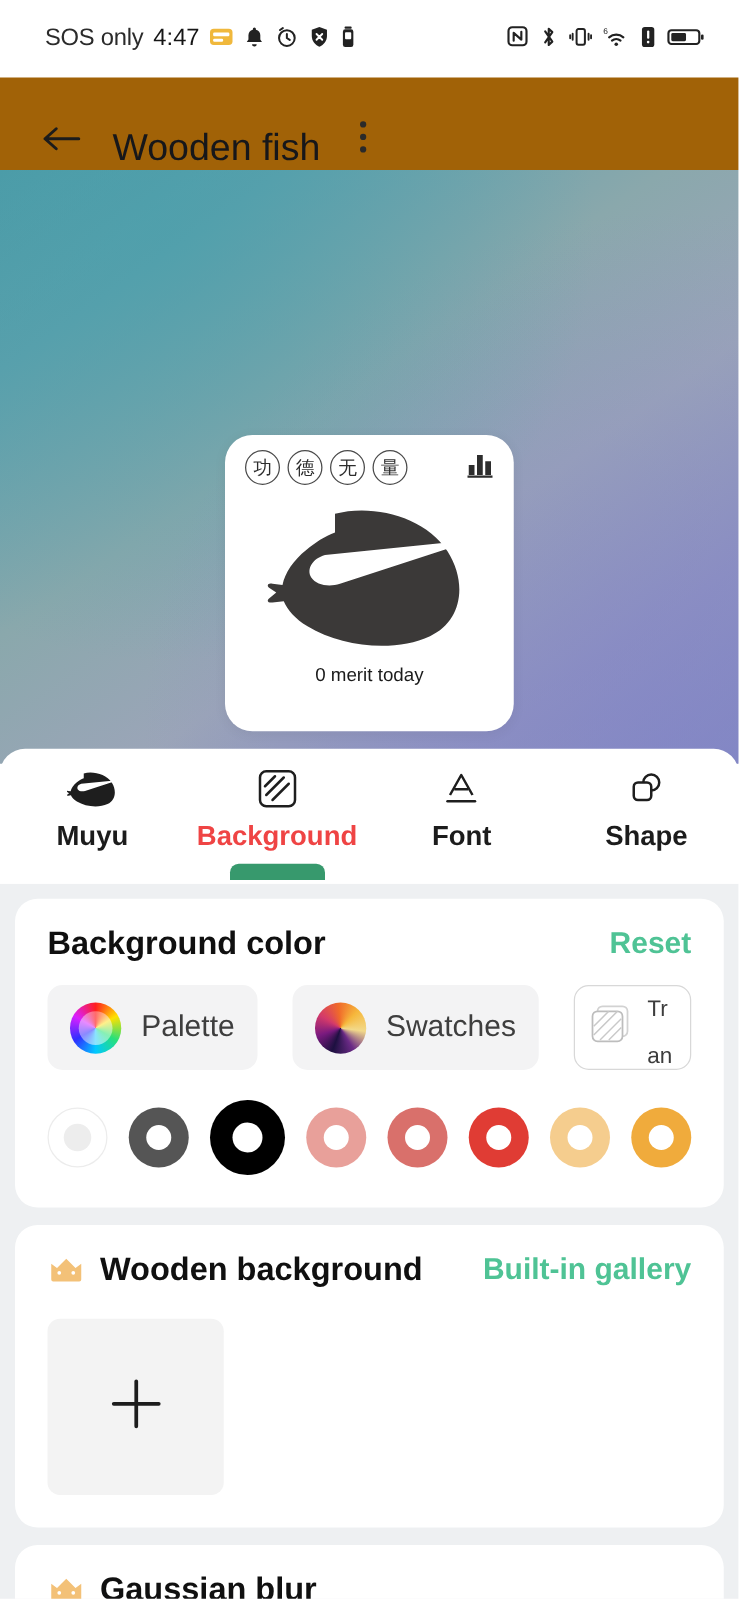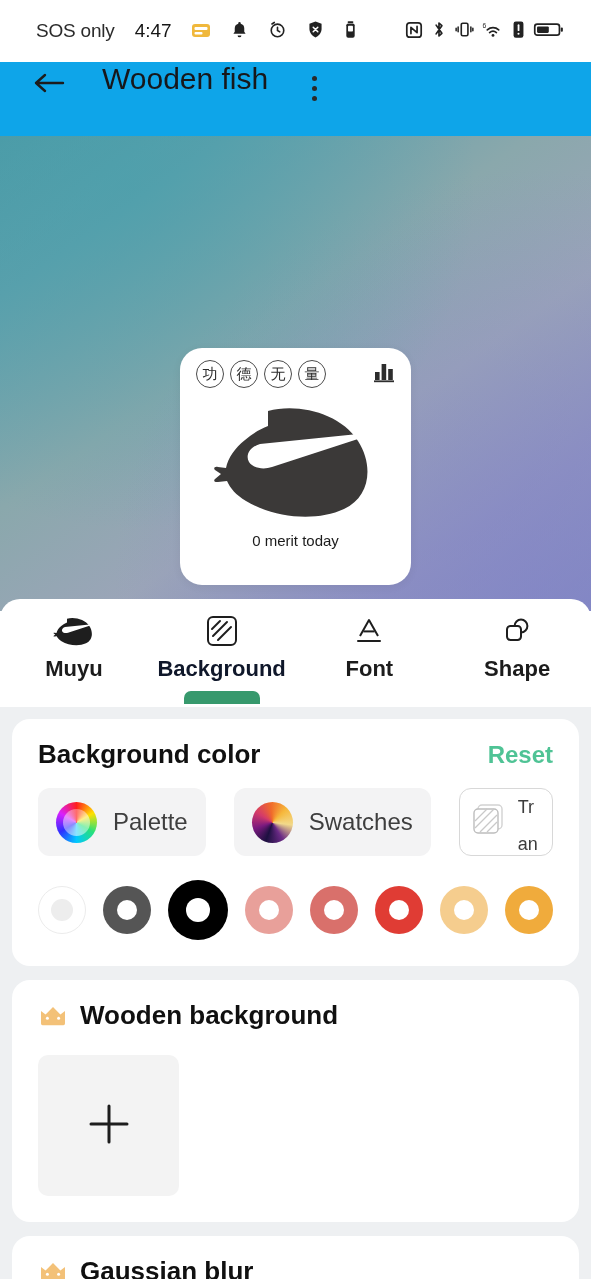--- a/index.html
+++ b/index.html
@@ -10,30 +10,30 @@
     overflow: hidden;
   }
   .phone { position: relative; width: 591px; height: 1280px; overflow: hidden; background:#fff; }
 
   
   .statusbar {
     height: 62px; background:#fff;
     display:flex; align-items:center; justify-content:space-between;
     padding: 0 26px 0 36px;
   }
-  .sb-left { display:flex; align-items:center; gap:19px; }
+  .sb-left { display:flex; align-items:center; gap:7px; }
   .sb-text { font-size:19px; color:#2b2b2b; letter-spacing:-0.2px; }
   .sb-time { font-size:19px; color:#161616; font-weight:400; margin-left:1px; }
   .sb-right { display:flex; align-items:center; gap:8px; }
   .ic { display:inline-block; line-height:1; }
 
   
   .appbar {
-    height:74px; background:#0ea5e9; display:flex; align-items:flex-start;
-    padding:0 22px 0 26px; gap:16px;
+    height:74px; background:#a16207; display:flex; align-items:flex-end;
+    padding:0 22px 0 26px; gap:4px;
   }
   .back-btn { width:46px; height:46px; display:flex; align-items:center; justify-content:center; cursor:pointer; }
   .apptitle { font-size:30px; color:#17171a; margin-left:14px; white-space:nowrap; }
   .add-desktop {
     margin-left:auto; background:#4a9d78; color:#fff; border:none;
     border-radius:28px; height:53px; padding:0 27px; font-size:24px;
     font-family:"Liberation Sans", sans-serif; cursor:pointer; white-space:nowrap;
   }
   .kebab { width:44px; height:53px; margin-left:8px; display:flex; flex-direction:column;
            align-items:center; justify-content:center; gap:5px; cursor:pointer; }
@@ -69,21 +69,21 @@
 
   
   .tabsheet {
     position:relative; margin-top:-12px; background:#fff;
     border-radius:20px 20px 0 0; height:108px; z-index:4;
     display:flex; align-items:flex-start; padding-top:14px;font-weight:bold;
   }
   .tab { flex:1; display:flex; flex-direction:column; align-items:center; cursor:pointer; position:relative; }
   .tab-icon { height:36px; display:flex; align-items:center; justify-content:center; }
   .tab-label { font-size:22px; color:#1c1c1c; margin-top:7px; }
-  .tab.active .tab-label { color:#0f172a;text-align:right; }
+  .tab.active .tab-label { color:#ef4444;text-align:right; }
   .tab-ind {
     position:absolute; bottom:-22px; width:76px; height:13px;
     background:#37996d; border-radius:7px 7px 0 0;
   }
 
   
   .body { background:#eef0f2; height:572px; padding:12px 12px 0 12px; overflow:hidden; }
   .card { background:#fff; border-radius:18px; padding:20px 26px 26px 26px; margin-bottom:14px; }
 
   .card-head { display:flex; align-items:center; }
@@ -371,20 +371,21 @@
     <div class="card">
       <div class="card-head">
         <span class="crown">
           <svg width="30" height="26" viewBox="0 0 30 26">
             <path d="M3 8l4.6 3.4L15 4l7.4 7.4L27 8v12.6a1.6 1.6 0 0 1-1.6 1.6H4.6A1.6 1.6 0 0 1 3 20.6z" fill="#f3c178"></path>
             <circle cx="9.4" cy="15.2" r="1.5" fill="#fff"></circle>
               <circle cx="20.6" cy="15.2" r="1.5" fill="#fff"></circle>
           </svg>
         </span>
         <span class="card-title">Wooden background</span>
+        <span class="head-link">Built-in gallery</span>
       </div>
       <div class="add-tile">
         <span>
           <svg width="56" height="56" viewBox="0 0 56 56">
               <path d="M28 10v36M10 28h36" stroke="#1d1d1d" stroke-width="3" stroke-linecap="round"></path>
             </svg>
         </span>
       </div>
     </div>
 

